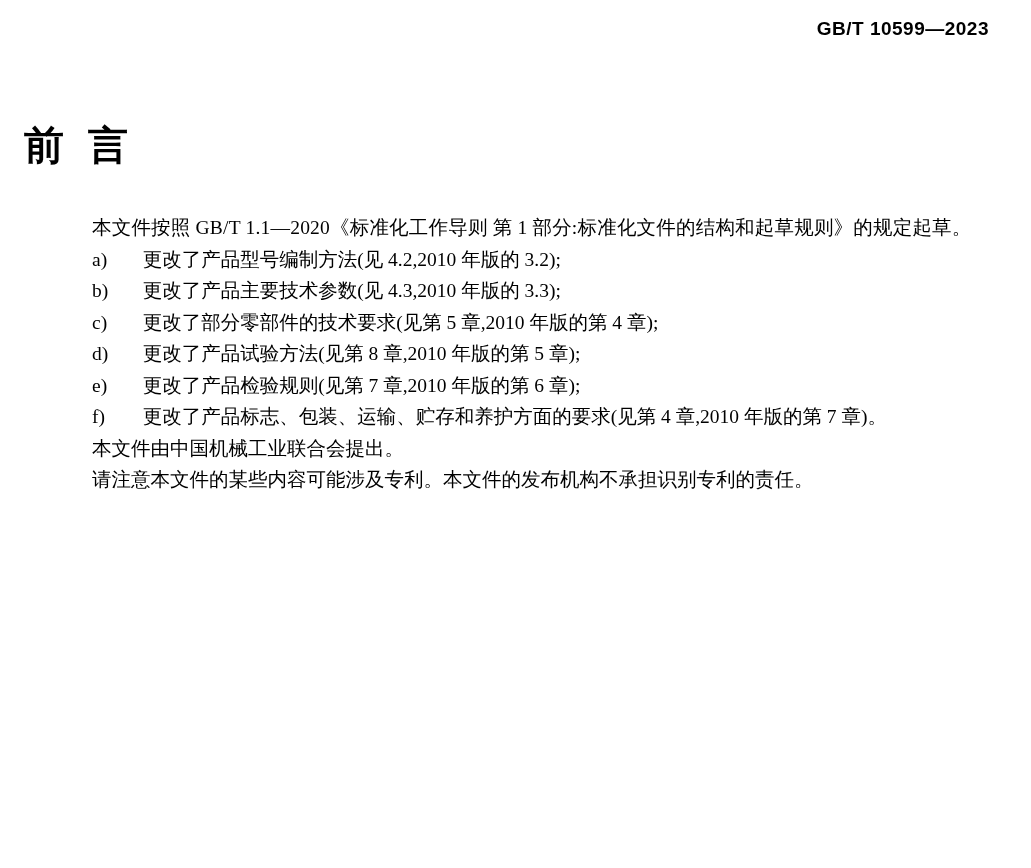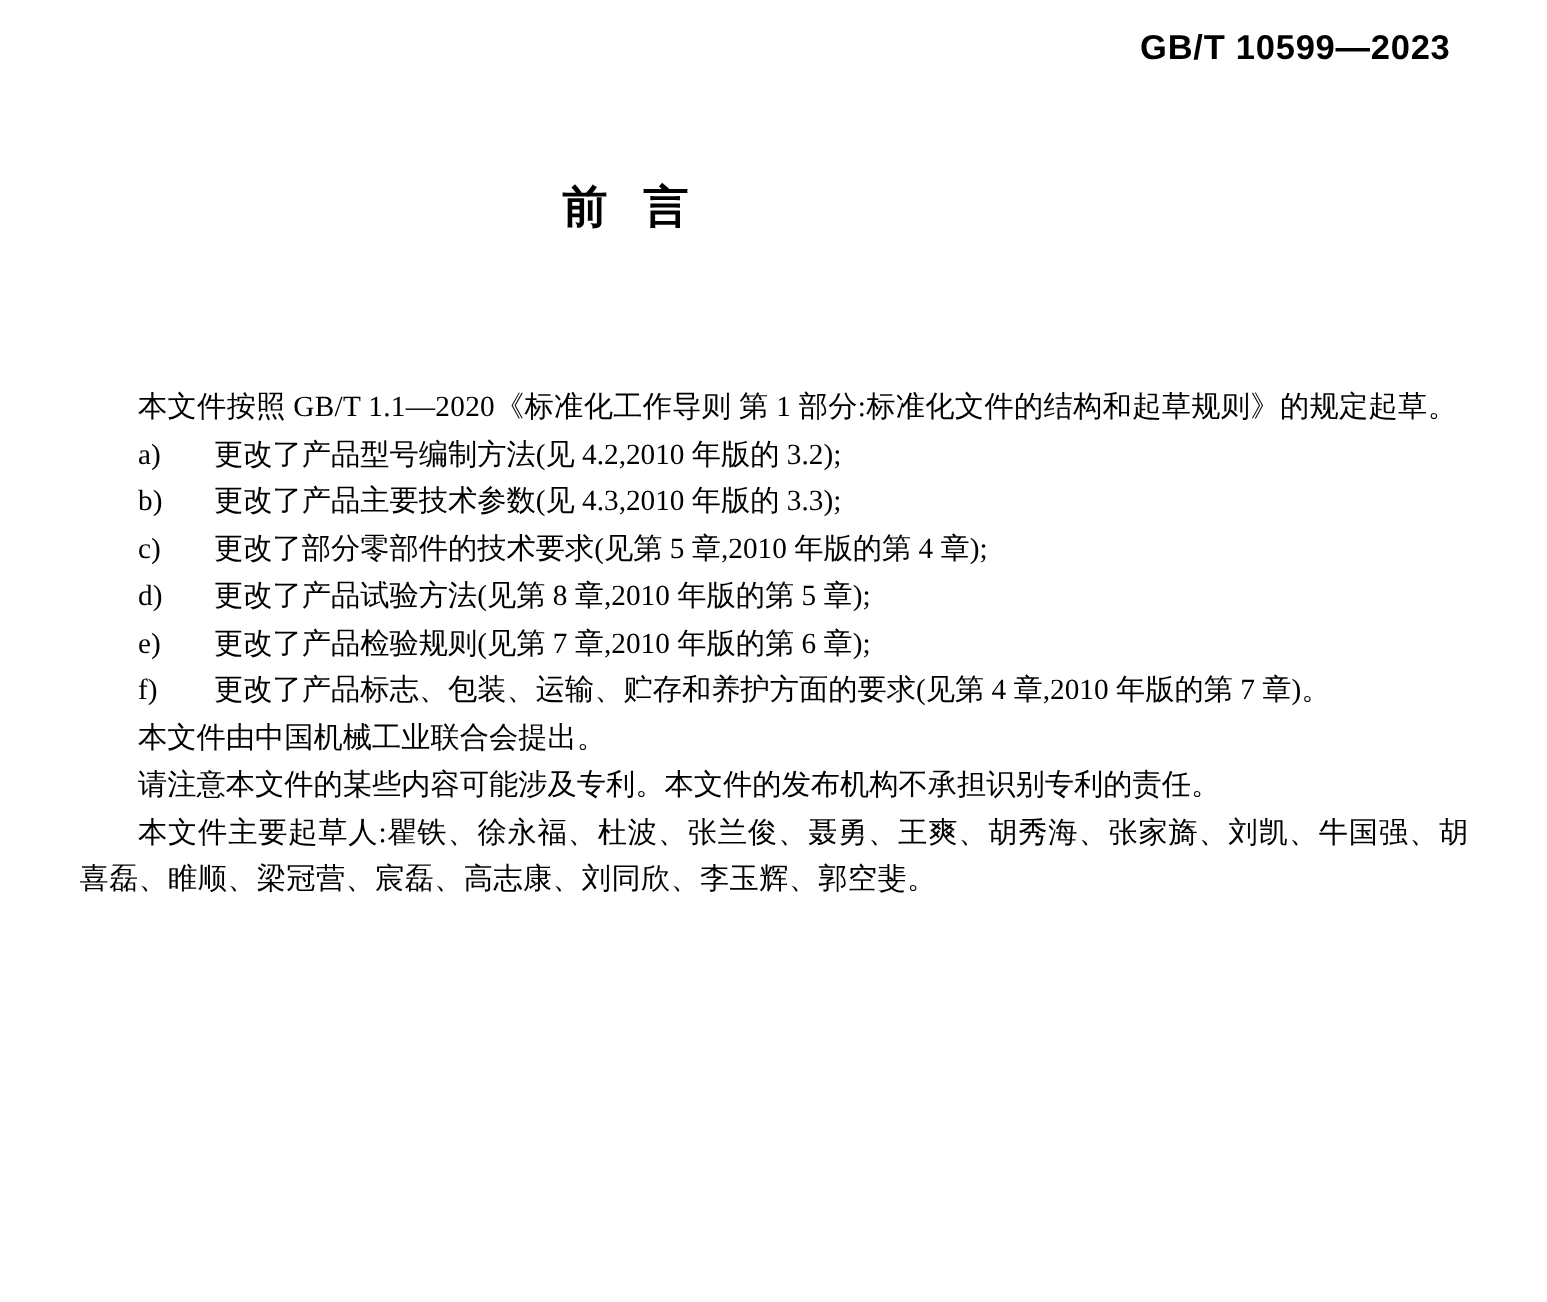--- a/index.html
+++ b/index.html
@@ -17,48 +17,47 @@
   }
   .page {
     position: relative;
     width: 1031px;
     height: 868px;
     box-sizing: border-box;
   }
   .header {
     position: absolute;
     top: 18px;
-    right: 64px;
+    right: 42px;
     font-family: "Liberation Sans", sans-serif;
     font-weight: bold;
-    font-size: 23px;
+    font-size: 19px;
     letter-spacing: 0.5px;
     white-space: nowrap;
   }
   .title {
     position: absolute;
     top: 118px;
     left: 0;
     width: 834px;
-    text-align: center;
+    text-align: left;
     font-family: "Liberation Sans", sans-serif;
     font-weight: bold;
-    font-size: 30px;
+    font-size: 40px;
     letter-spacing: 24px;
     text-indent: 24px;
   }
   .content {
     position: absolute;
     top: 212px;
     left: 53px;
     width: 926px;
     font-size: 19.5px;
     line-height: 31.5px;
     text-align: justify;
-    margin-top: 44px;
   }
   .para {
     margin: 0;
     text-indent: 2em;
     letter-spacing: 0.2px;
   }
   .list-item {
     margin: 0;
     display: flex;
     align-items: baseline;
@@ -115,18 +114,17 @@
     </div>
     <div class="list-item">
       <span class="list-marker">f)</span>
       <span class="list-text">更改了产品标志、包装、运输、贮存和养护方面的要求(见第 4 章,2010 年版的第 7 章)。</span>
     </div>
 
     <p class="indent-para">本文件由中国机械工业联合会提出。</p>
     <p class="indent-para">请注意本文件的某些内容可能涉及专利。本文件的发布机构不承担识别专利的责任。</p>
 
 
-    <p class="para">本文件主要起草人:瞿铁、徐永福、杜波、张兰俊、聂勇、王爽、胡秀海、张家旖、刘凯、牛国强、胡喜磊、睢顺、梁冠营、宸磊、高志康、刘同欣、李玉辉、郭空斐。</p>
 
 
   </div>
 
 </div>
 
 </body></html>

